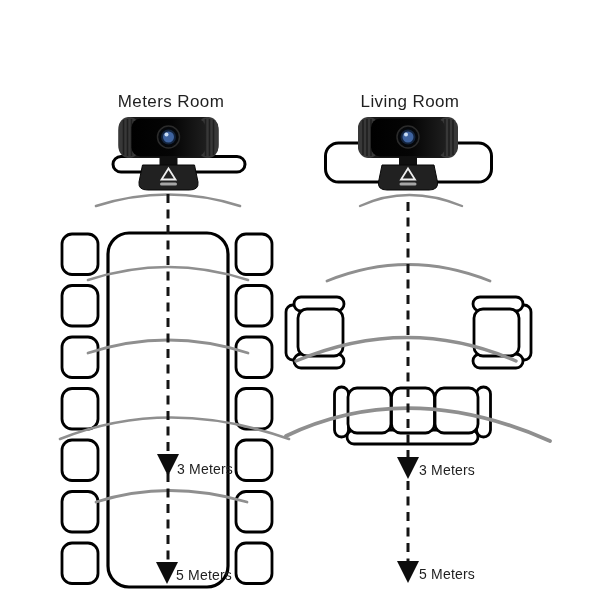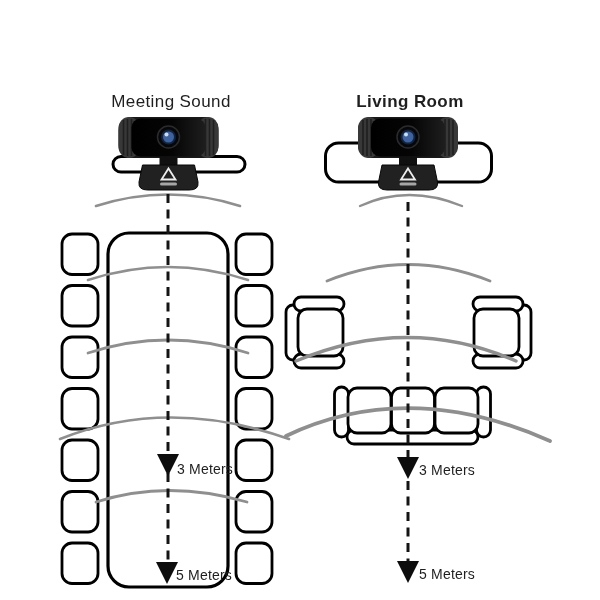--- a/index.html
+++ b/index.html
@@ -18,21 +18,21 @@
   }
   .banner-title{
     color:var(--banner_text);font-size:23px;font-weight:bold;letter-spacing:-0.2px;
     white-space:nowrap;
   }
   .room-label{
     position:absolute;top:92px;width:160px;text-align:center;
     font-size:17px;color:var(--label_ink);letter-spacing:0.4px;
   }
   .room-label.meeting{left:91px;}
-  .room-label.living{left:330px;font-weight:bold;}
+  .room-label.living{left:330px;}
   .marker{
     position:absolute;font-size:14px;color:var(--label_ink);letter-spacing:0.2px;
     white-space:nowrap;
   }
   .mk-meeting-3{left:177px;top:461px;}
   .mk-meeting-5{left:176px;top:567px;}
   .mk-living-3{left:419px;top:462px;}
   .mk-living-5{left:419px;top:566px;}
   svg{position:absolute;left:0;top:0;}
   .outline{fill:#fff;stroke:#000;stroke-width:3px;}
@@ -42,21 +42,21 @@
   .arc{fill:none;stroke:var(--arc_gray);stroke-linecap:round;}
   .dash{stroke:var(--ink);stroke-width:3px;stroke-dasharray:9 6.5;fill:none;}
   .arrow{fill:#0D0D0D;}
 </style>
 </head>
 <body>
 
 <div class="canvas">
 
 
-  <div class="room-label meeting">Meeting Sound</div>
+  <div class="room-label meeting">Meters Room</div>
   <div class="room-label living">Living Room</div>
 
   <svg width="600" height="600" viewBox="0 0 600 600">
     <defs>
       <linearGradient id="faceGrad" x1="0" y1="0" x2="1" y2="0">
         <stop offset="0" stop-color="#000000"></stop>
         <stop offset="0.55" stop-color="#050505"></stop>
         <stop offset="1" stop-color="#1E1E1E"></stop>
       </linearGradient>
       <g id="webcam">

